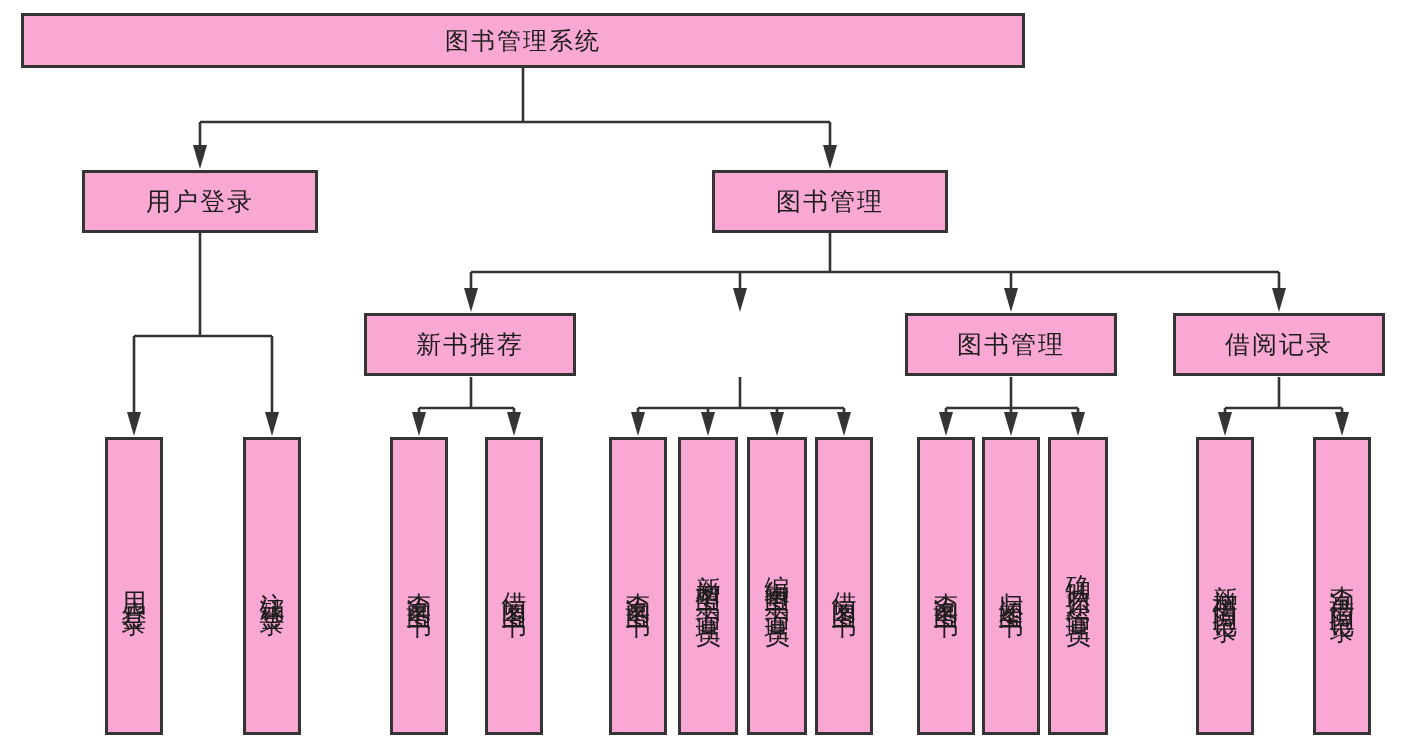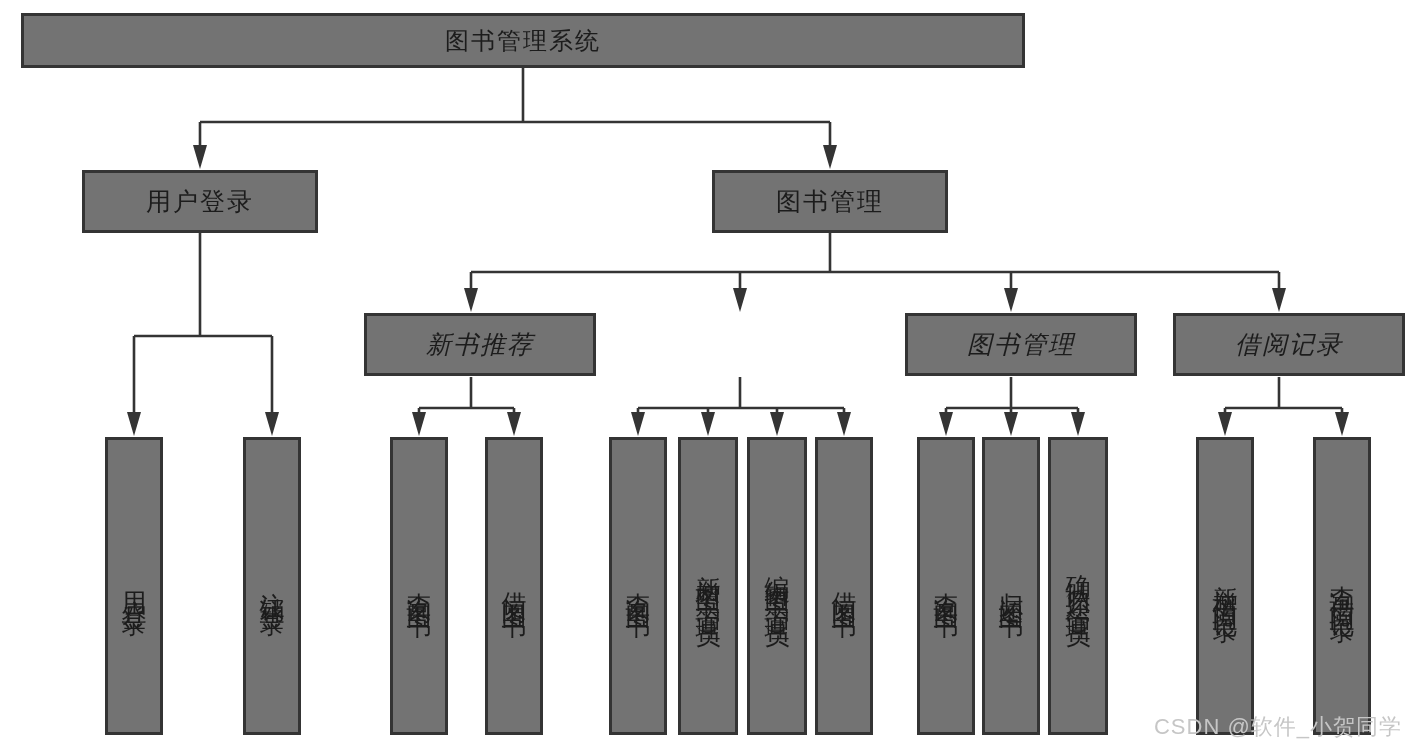--- a/index.html
+++ b/index.html
@@ -9,35 +9,35 @@
     background:#ffffff;
     font-family:"Liberation Sans","DejaVu Sans",sans-serif;
     color:#1f1f1f;
     overflow:hidden;
   }
   .wires{position:absolute;left:0;top:0;width:1405px;height:747px;}
   .node{
     position:absolute;
     box-sizing:border-box;
     border:3px solid #343434;
-    background:#737373;
+    background:#f9a8d4;
     display:flex;align-items:center;justify-content:center;
     font-size:25px;
     letter-spacing:2px;
     color:#1c1c1c;
     line-height:1;
   }
   
   .root{left:21px;top:13px;width:1004px;height:55px;font-size:24px;}
   
   .lvl2{top:170px;width:236px;height:63px;}
   .n-user-login{left:82px;}
   .n-book-mgmt{left:712px;}
   
-  .lvl3{top:313px;width:232px;height:63px;font-style:italic;}
+  .lvl3{top:313px;width:212px;height:63px;}
   .n-new-book-rec{left:364px;}
   .n-book-borrow{left:634px;}
   .n-current-borrow{left:905px;}
   .n-borrow-record{left:1173px;text-align:right;}
   
   .leaf{
     top:437px;height:298px;width:58px;
     writing-mode:vertical-rl;
     font-size:25px;
     letter-spacing:7px;
@@ -116,15 +116,14 @@
   <div class="node leaf lf-bb3">编辑图书（管理员）</div>
   <div class="node leaf lf-bb4">借阅图书</div>
 
   <div class="node leaf lf-cb1">查询图书</div>
   <div class="node leaf lf-cb2">归还图书</div>
   <div class="node leaf lf-cb3">确认归还（管理员）</div>
 
   <div class="node leaf lf-br1">新增借阅记录</div>
   <div class="node leaf lf-br2">查询借阅记录</div>
 
-  <div class="watermark">CSDN @软件_小贺同学</div>
 
 </div>
 
 </body></html>

